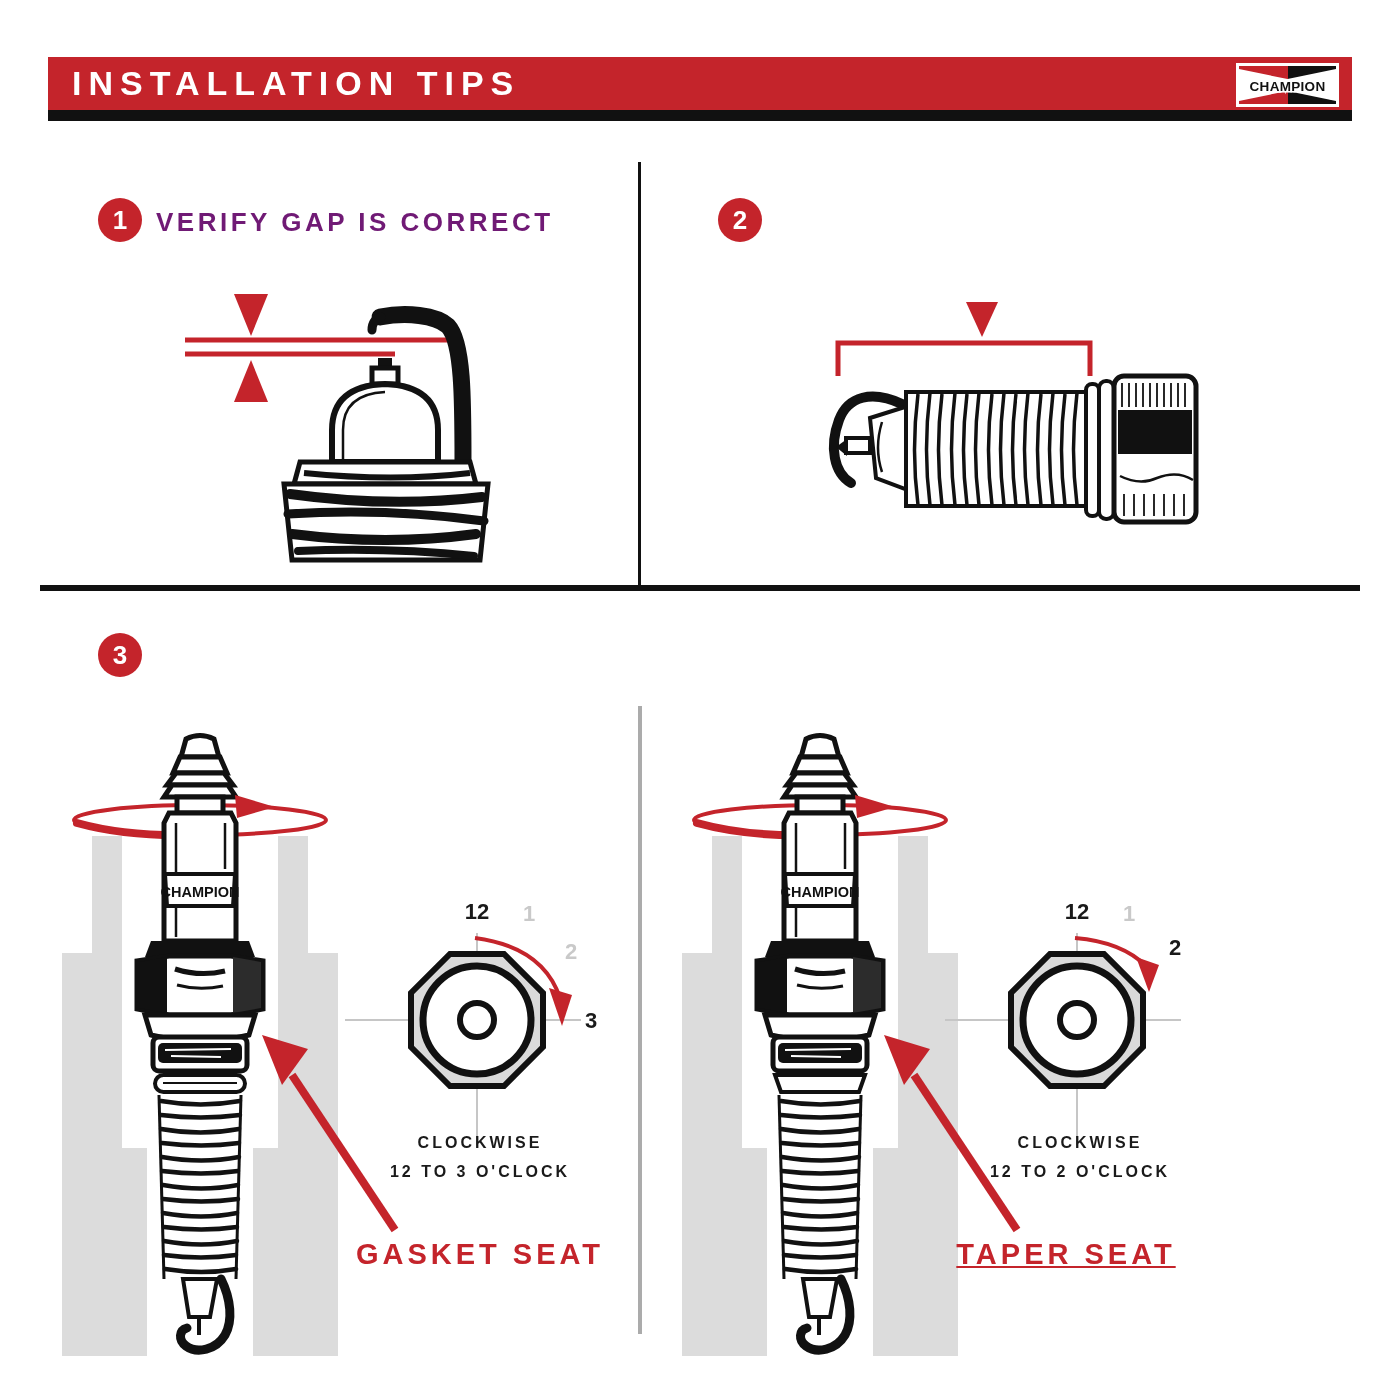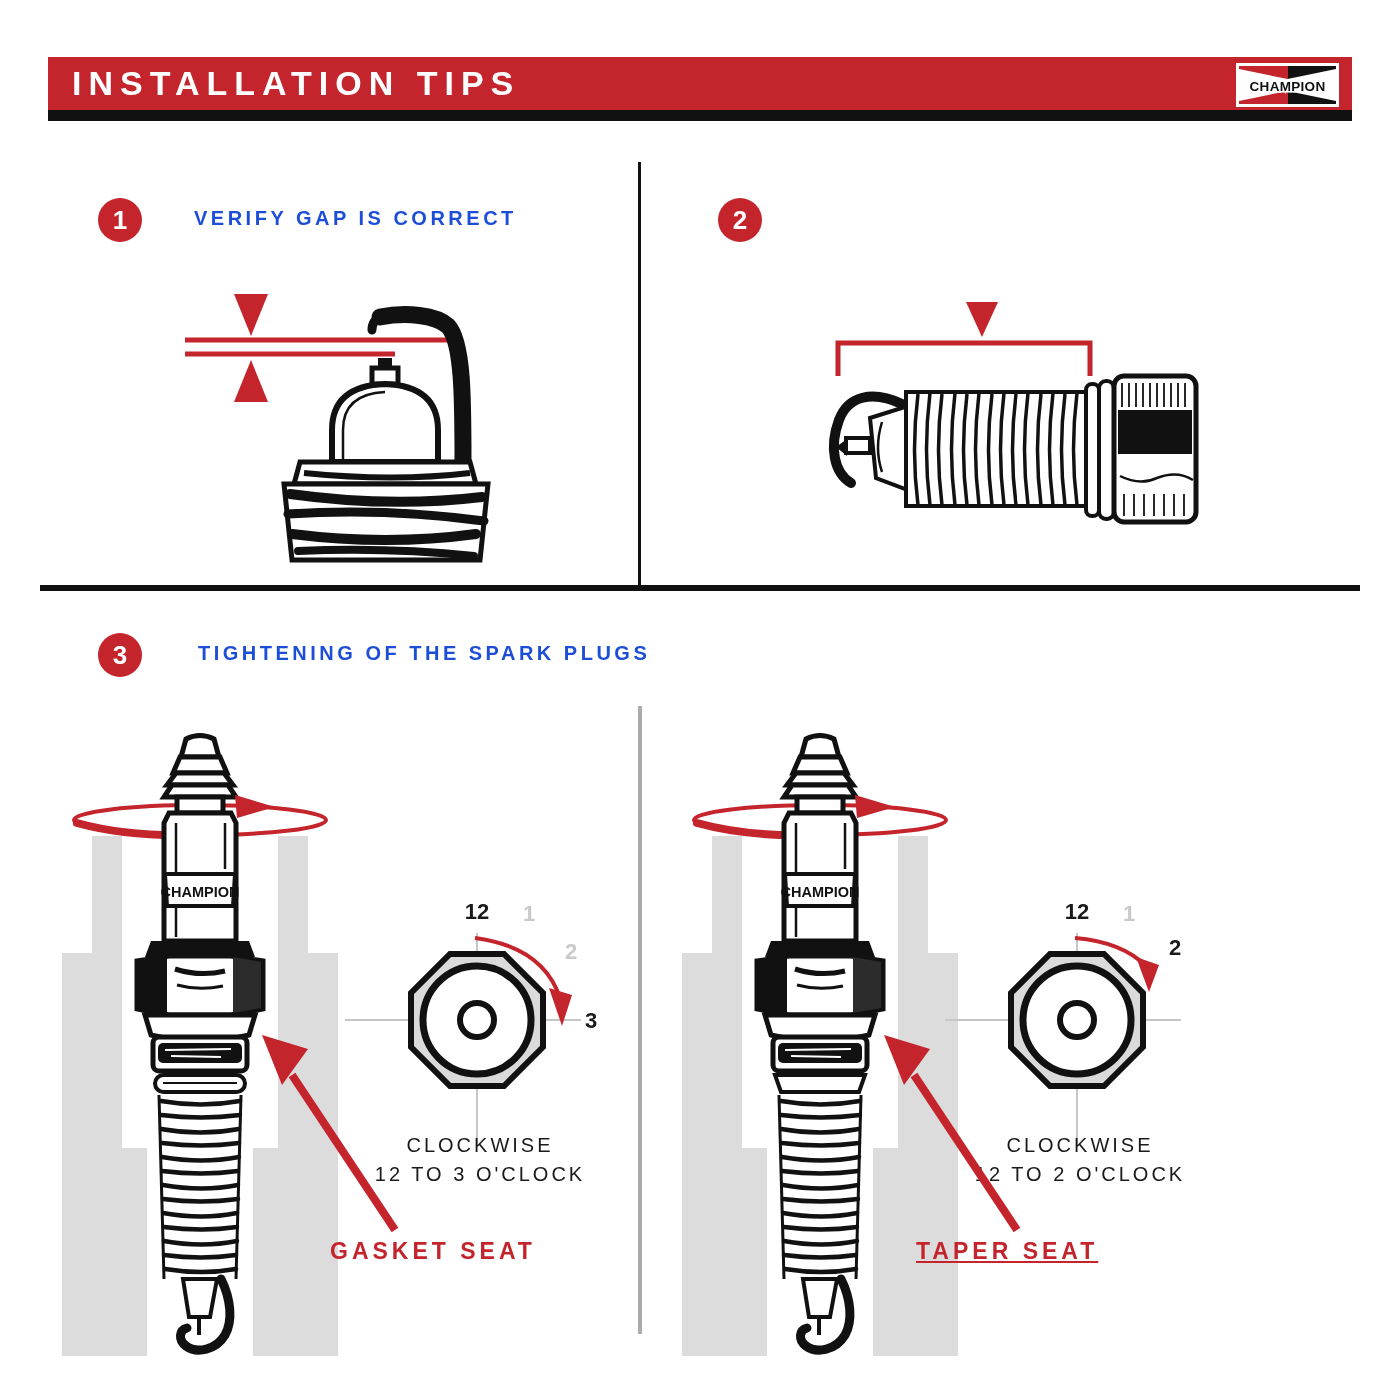--- a/index.html
+++ b/index.html
@@ -6,27 +6,27 @@
   #poster{position:relative;width:1400px;height:1384px;background:#fff;overflow:hidden;
           font-family:"Liberation Sans","DejaVu Sans",sans-serif;color:#1a1a1a;}
   .abs{position:absolute;}
   .banner{left:48px;top:57px;width:1304px;height:53px;background:#c4242b;}
   .banner-underline{left:48px;top:110px;width:1304px;height:11px;background:#111;}
   .banner-title{left:72px;top:64px;font-size:34px;font-weight:bold;color:#fff;letter-spacing:7px;white-space:nowrap;}
   .logo-box{left:1236px;top:63px;width:97px;height:38px;border:3px solid #fff;
             background:linear-gradient(90deg,#c4242b 0 50%,#111 50% 100%);}
   .badge{width:44px;height:44px;border-radius:50%;background:#c4242b;color:#fff;
          display:flex;align-items:center;justify-content:center;font-size:26px;font-weight:bold;}
-  .step-title{font-size:20px;font-weight:bold;letter-spacing:3.5px;color:#1d4ed8;white-space:nowrap;margin-left:38px;}
+  .step-title{font-size:26px;font-weight:bold;letter-spacing:3.5px;color:#701a75;white-space:nowrap;}
   .step-title2{font-size:22px;font-weight:bold;letter-spacing:4px;color:#1a1a1a;white-space:nowrap;line-height:39px;}
   .divider-v{left:638px;top:162px;width:3px;height:423px;background:#111;}
   .divider-h{left:40px;top:585px;width:1320px;height:6px;background:#111;}
   .divider-v2{left:638px;top:706px;width:4px;height:628px;background:#ababab;}
-  .caption{font-size:20px;font-weight:normal;letter-spacing:3px;color:#1a1a1a;text-align:center;white-space:nowrap;}
-  .seat-label{font-size:23px;font-weight:bold;letter-spacing:4px;color:#c4242b;text-align:left;white-space:nowrap;}
+  .caption{font-size:16px;font-weight:bold;letter-spacing:3px;color:#1a1a1a;text-align:center;white-space:nowrap;}
+  .seat-label{font-size:29px;font-weight:bold;letter-spacing:4px;color:#c4242b;text-align:center;white-space:nowrap;}
   svg{display:block;}
   text{font-family:"Liberation Sans","DejaVu Sans",sans-serif;}
 </style>
 </head>
 <body>
 
 <div id="poster">
 
   <div class="abs banner"></div>
   <div class="abs banner-underline"></div>
@@ -50,21 +50,20 @@
 
   <div class="abs badge" style="left:718px;top:198px;">
     <span>2</span>
   </div>
   <div class="abs step-title2" style="left:780px;top:200px;">
   </div>
 
   <div class="abs badge" style="left:98px;top:633px;">
     <span>3</span>
   </div>
-  <div class="abs step-title" style="left:160px;top:642px;">TIGHTENING OF THE SPARK PLUGS</div>
 
   <svg class="abs" style="left:170px;top:280px;" width="460" height="300" viewBox="0 0 460 300">
 
     <g>
       <line x1="15" y1="60" x2="285" y2="60" stroke="#c4242b" stroke-width="5"></line>
       <line x1="15" y1="74" x2="225" y2="74" stroke="#c4242b" stroke-width="5"></line>
       <polygon points="64,14 98,14 81,56" fill="#c4242b"></polygon>
       <polygon points="81,80 64,122 98,122" fill="#c4242b"></polygon>
     </g>
 

